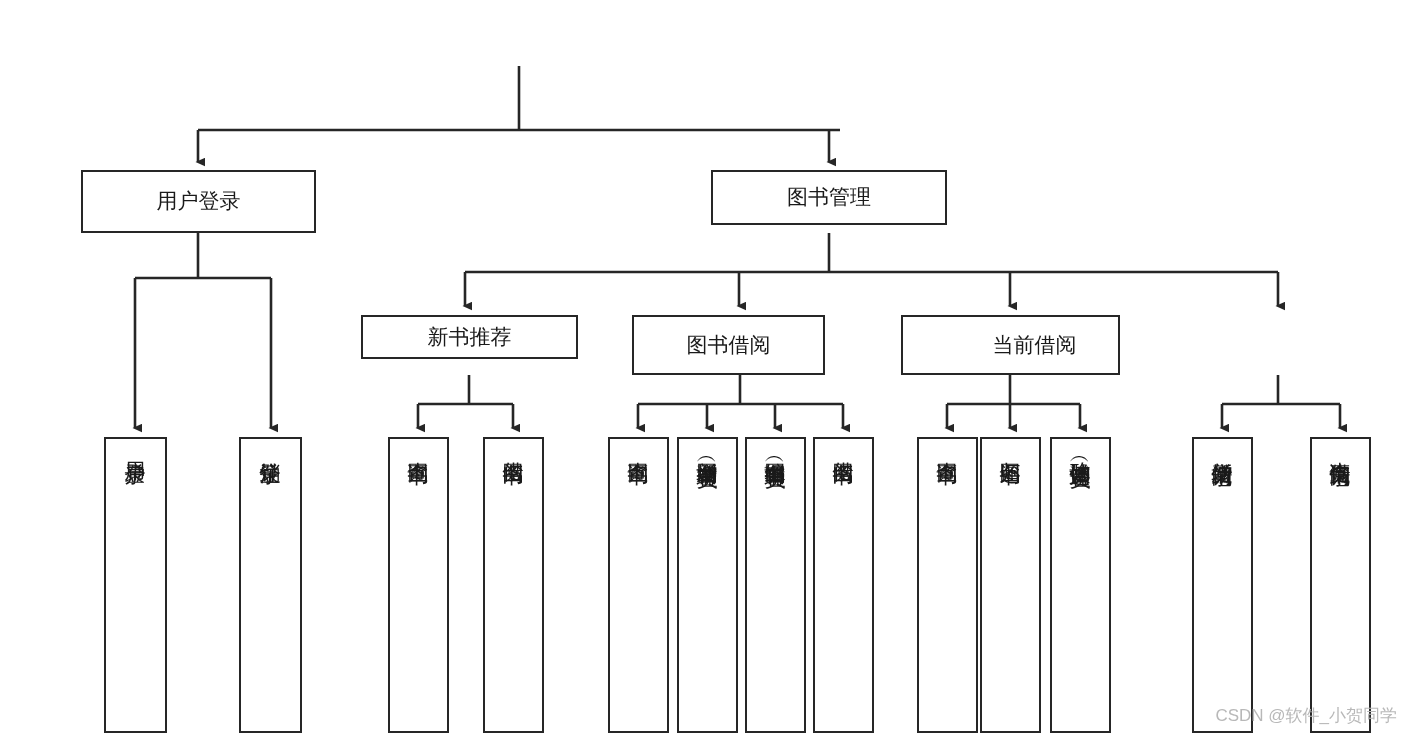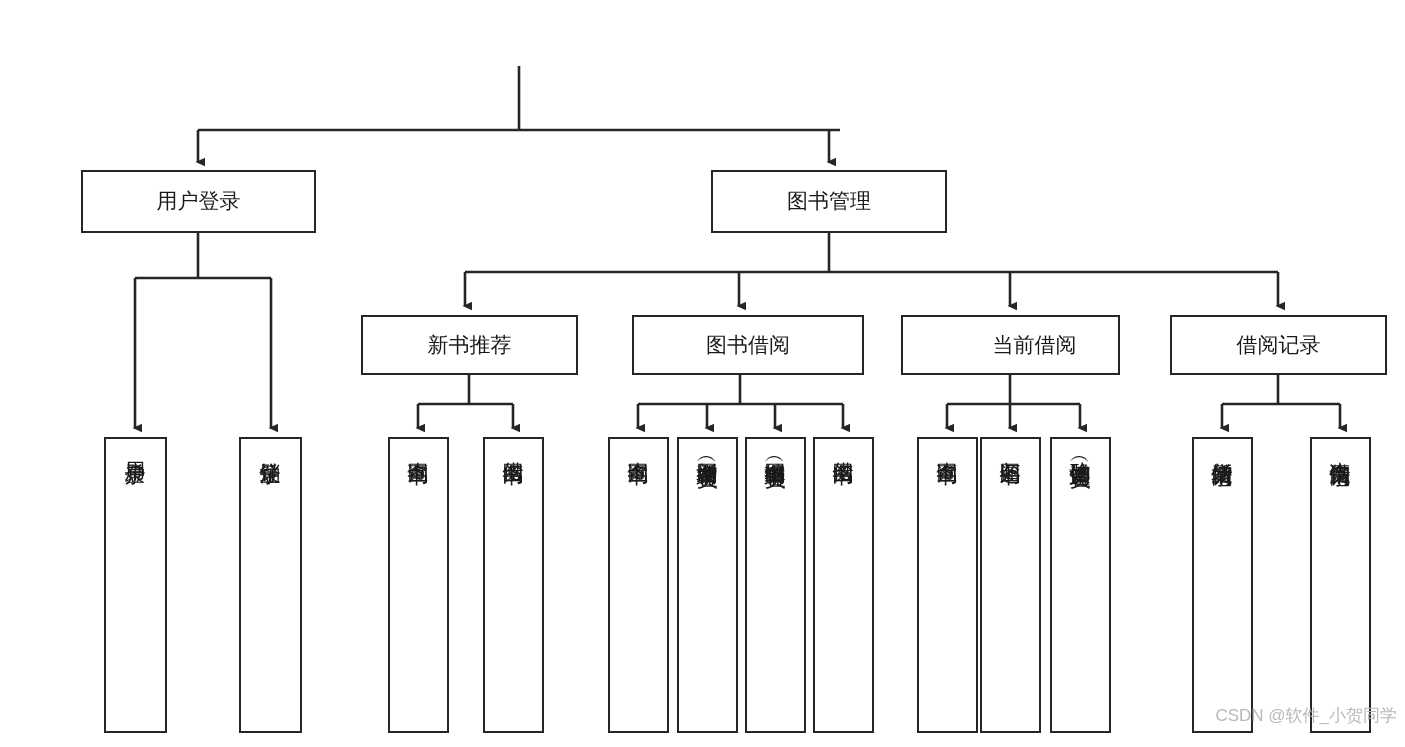--- a/index.html
+++ b/index.html
@@ -121,35 +121,32 @@
       <path d="M1222,404 L1340,404"></path>
       <path d="M1222,404 L1222,428" marker-end="url(#arr)"></path>
       <path d="M1340,404 L1340,428" marker-end="url(#arr)"></path>
     </g>
   </svg>
 
 
   <div class="node h" style="left:81px; top:170px; width:235px; height:63px;">
     <span class="label">用户登录</span>
   </div>
-  <div class="node h" style="left:711px; top:170px; width:236px; height:63px;">
+  <div class="node h" style="left:711px; top:170px; width:236px; height:55px;">
     <span class="label">图书管理</span>
   </div>
 
-  <div class="node h" style="left:361px; top:315px; width:217px; height:60px;">
+  <div class="node h" style="left:361px; top:315px; width:217px; height:44px;">
     <span class="label">新书推荐</span>
   </div>
-  <div class="node h" style="left:632px; top:315px; width:232px; height:60px;">
+  <div class="node h" style="left:632px; top:315px; width:193px; height:60px;">
     <span class="label">图书借阅</span>
   </div>
   <div class="node h" style="left:901px; top:315px; width:219px; height:60px;padding-left:48px;">
     <span class="label">当前借阅</span>
-  </div>
-  <div class="node h" style="left:1170px; top:315px; width:217px; height:60px;">
-    <span class="label">借阅记录</span>
   </div>
 
   <div class="node v" style="left:104px; top:437px; width:63px; height:296px;">
     <span class="label">用户登录</span>
   </div>
   <div class="node v" style="left:239px; top:437px; width:63px; height:296px;">
     <span class="label">注销登录</span>
   </div>
 
   <div class="node v" style="left:388px; top:437px; width:61px; height:296px;">

